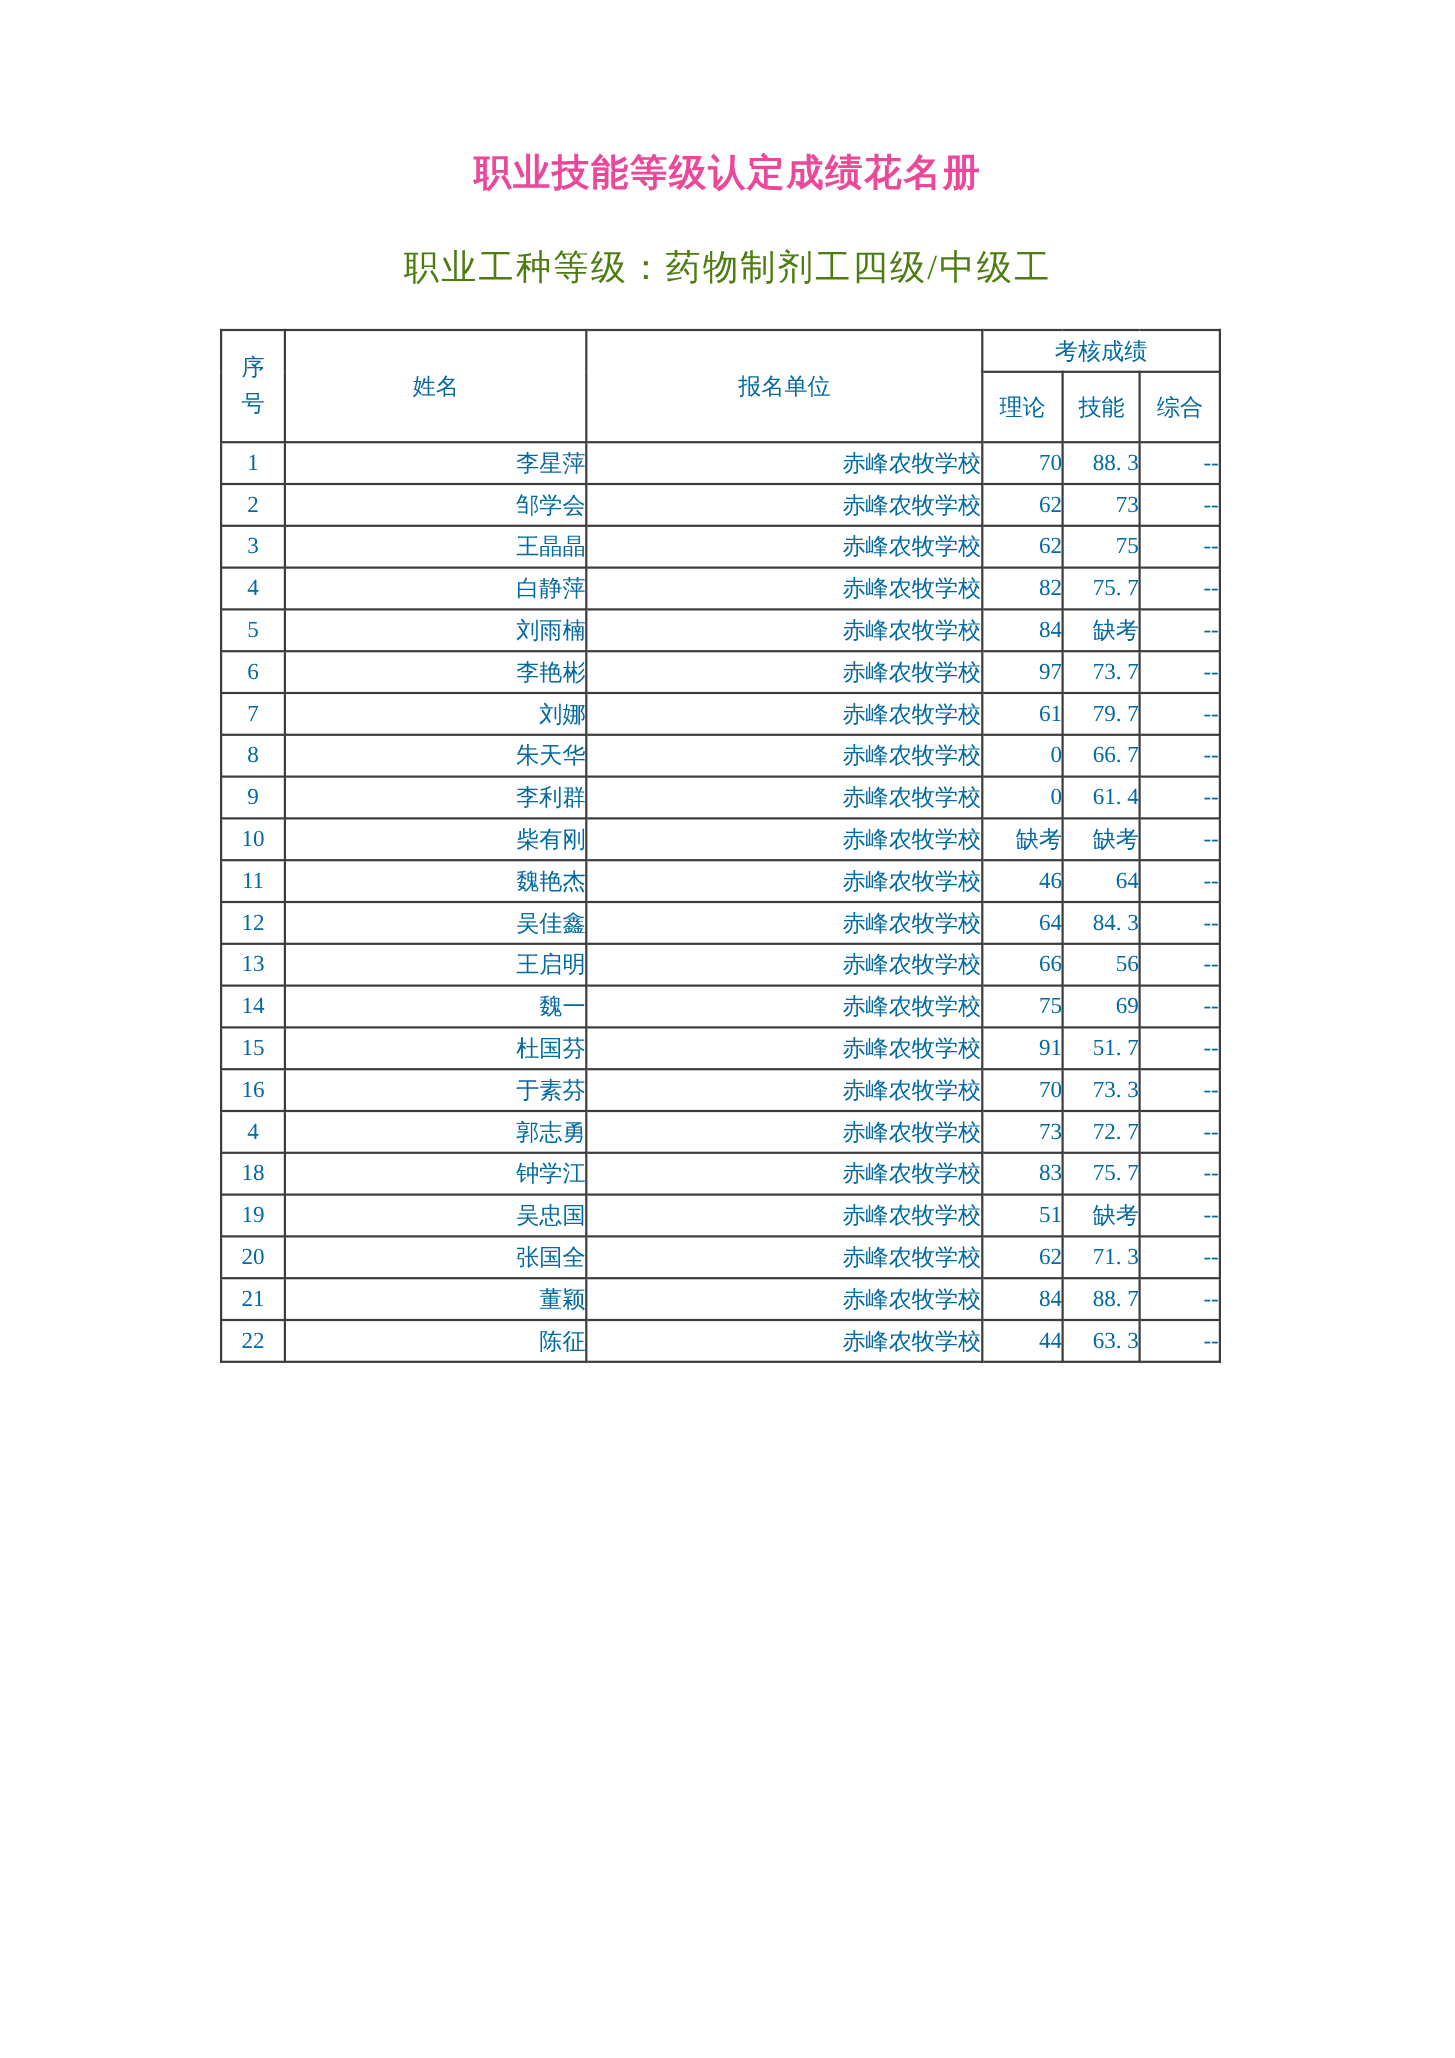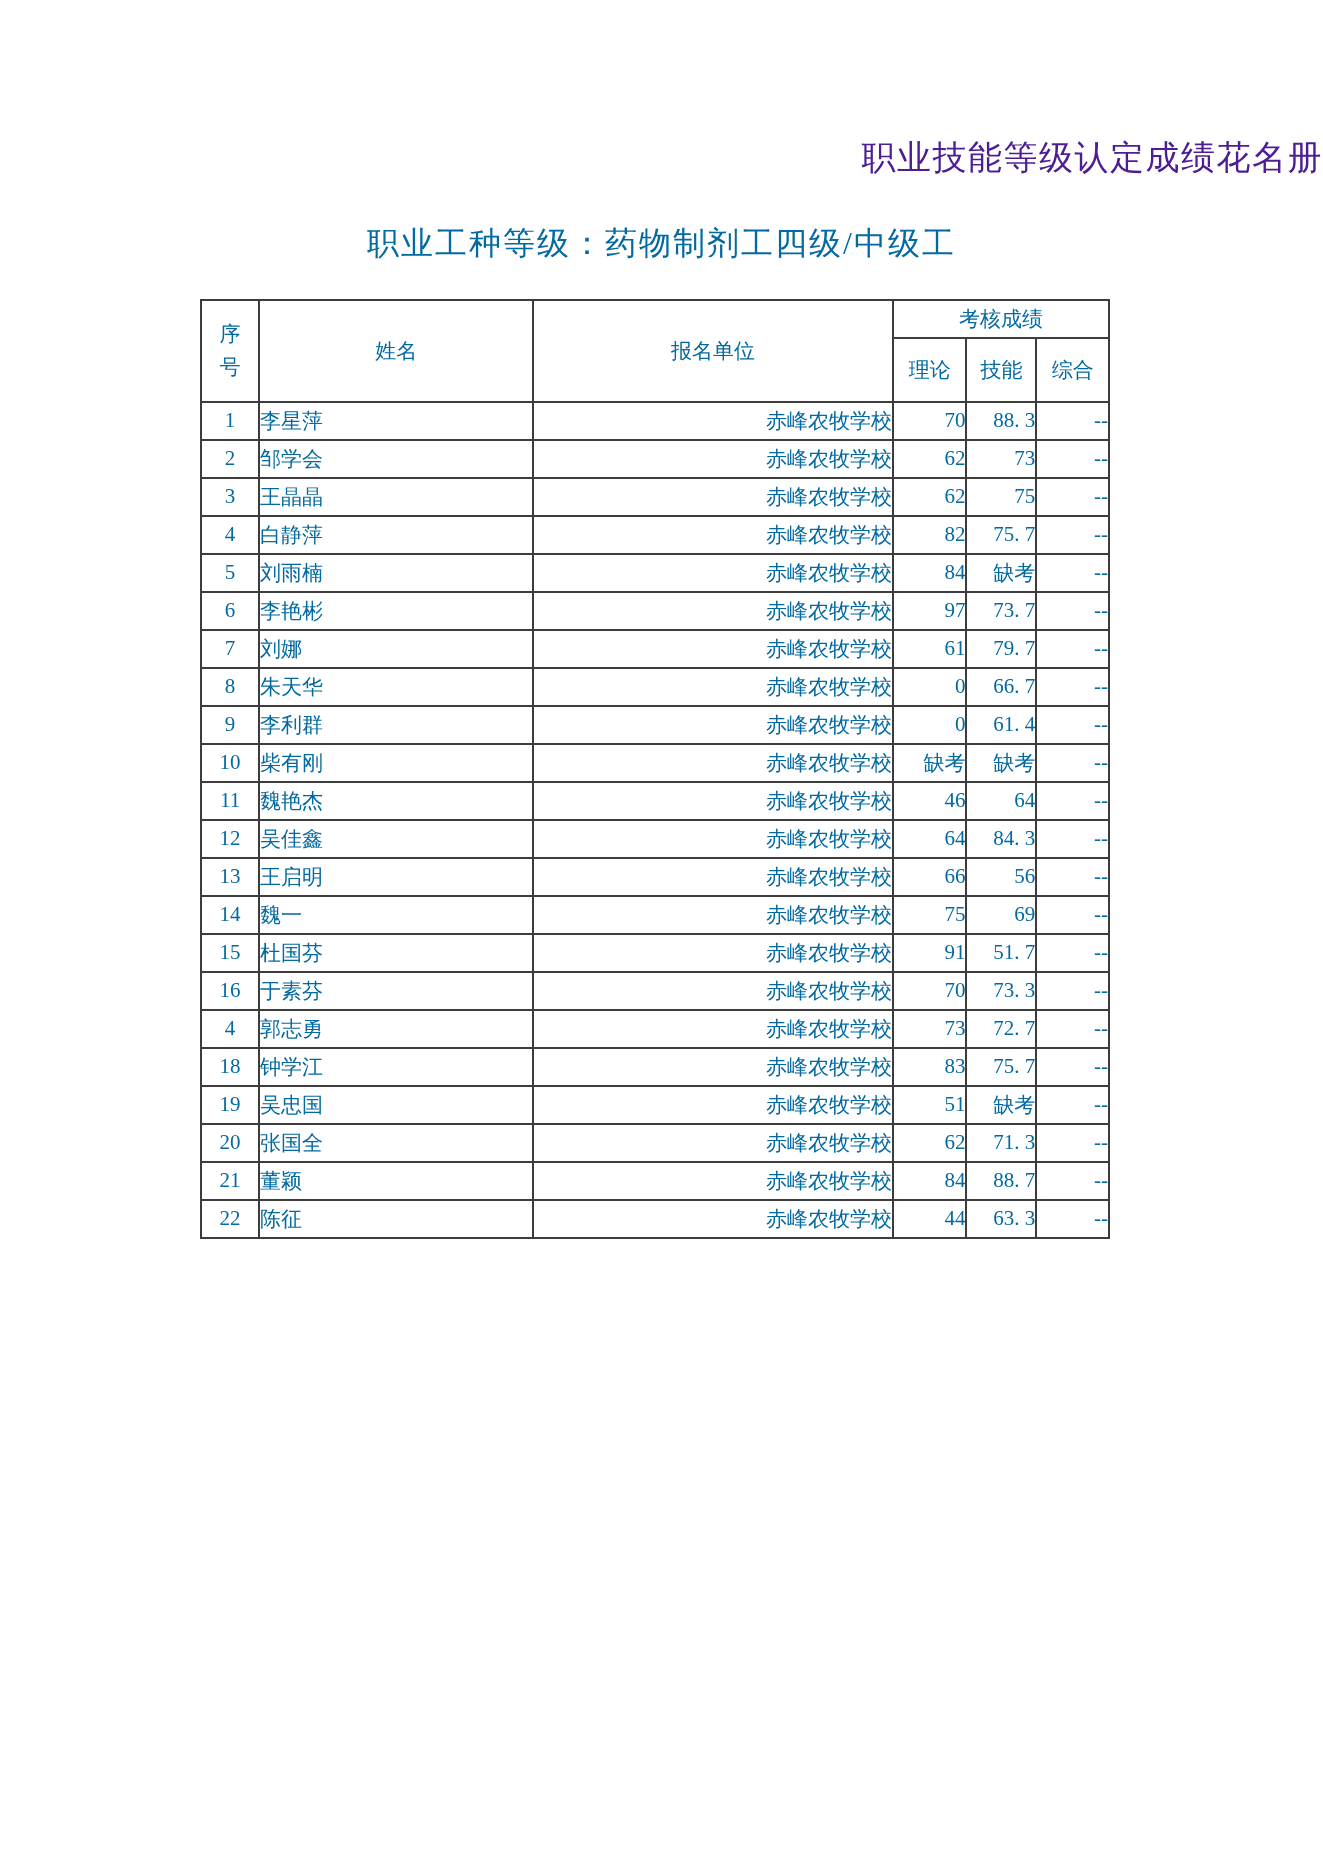--- a/index.html
+++ b/index.html
@@ -6,34 +6,34 @@
   .page{
     position:relative;
     width:1323px;height:1871px;
     background:#ffffff;
     overflow:hidden;
     font-family:"Liberation Serif","DejaVu Serif",serif;
     color:#2b2b2b;
   }
   .title{
     margin:138px 0 0 0;
-    text-align:right;
+    text-align:center;
     font-size:34px;
-    font-weight:normal;
+    font-weight:bold;
     letter-spacing:1.5px;
-    color:#4c1d95;
+    color:#ec4899;
     line-height:1.2;
   }
   .subtitle{
     margin:44px 0 0 0;
     text-align:center;
     font-size:32px;
     font-weight:normal;
     letter-spacing:2px;
-    color:#0369a1;
+    color:#4d7c0f;
     line-height:1.25;
   }
   .tbl-wrap{
     margin:36px 0 0 200px;
     width:910px;
   }
   table.roster{
     border-collapse:collapse;
     table-layout:fixed;
     width:910px;
@@ -54,21 +54,21 @@
   col.c-theory{width:8.1%;}
   col.c-skill{width:7.7%;}
   col.c-comp{width:8.0%;}
   thead th{text-align:center;}
   tr.hdr-top th{height:36px;}
   tr.hdr-bottom th{height:62px;}
   th.th-index{line-height:1.5;}
   .two-line{display:inline-block;width:1.15em;white-space:normal;line-height:1.55;}
   tbody td{height:36px;}
   td.cell-idx{text-align:center;}
-  td.cell-name{text-align:left;padding-left:9px;}
+  td.cell-name{text-align:right;padding-left:9px;}
   td.cell-unit{text-align:right;}
   td.cell-num{text-align:right;padding-right:10px;}
 </style>
 </head>
 <body>
 
 <div class="page">
 
   <h1 class="title">职业技能等级认定成绩花名册</h1>
 

